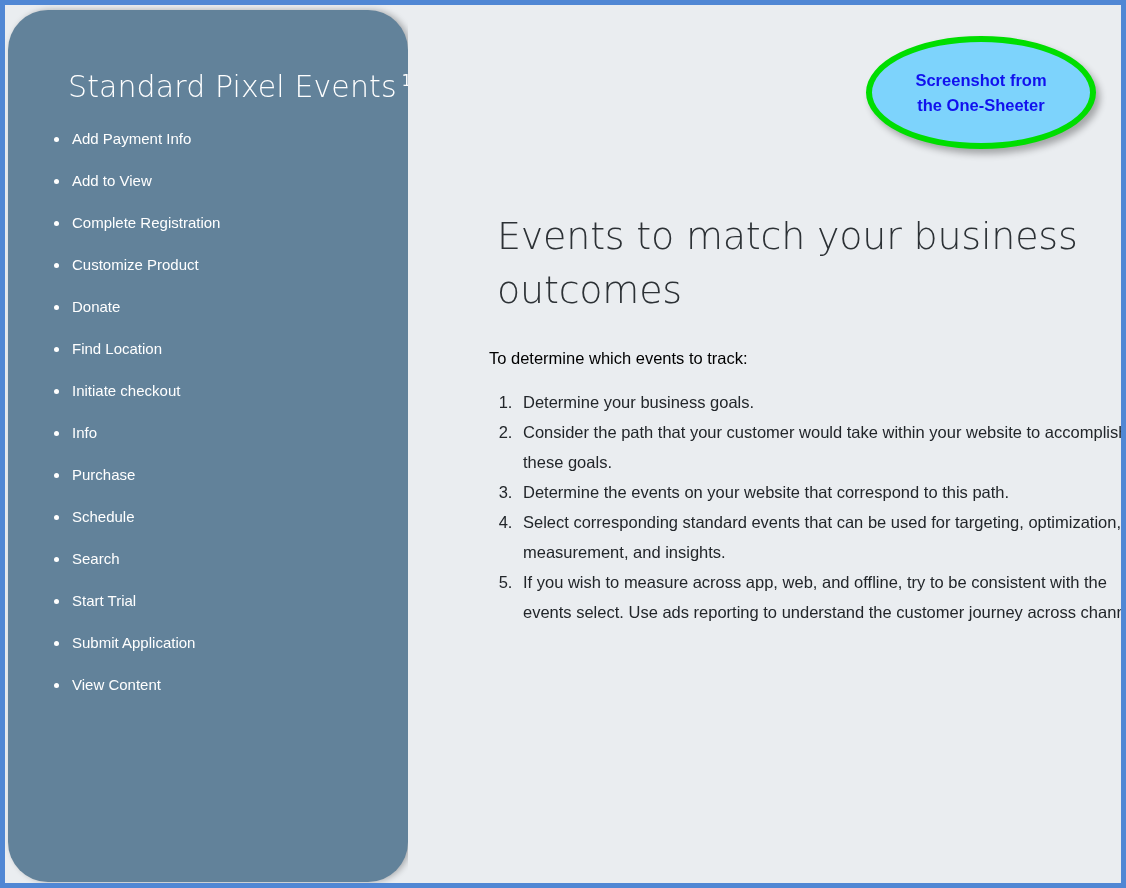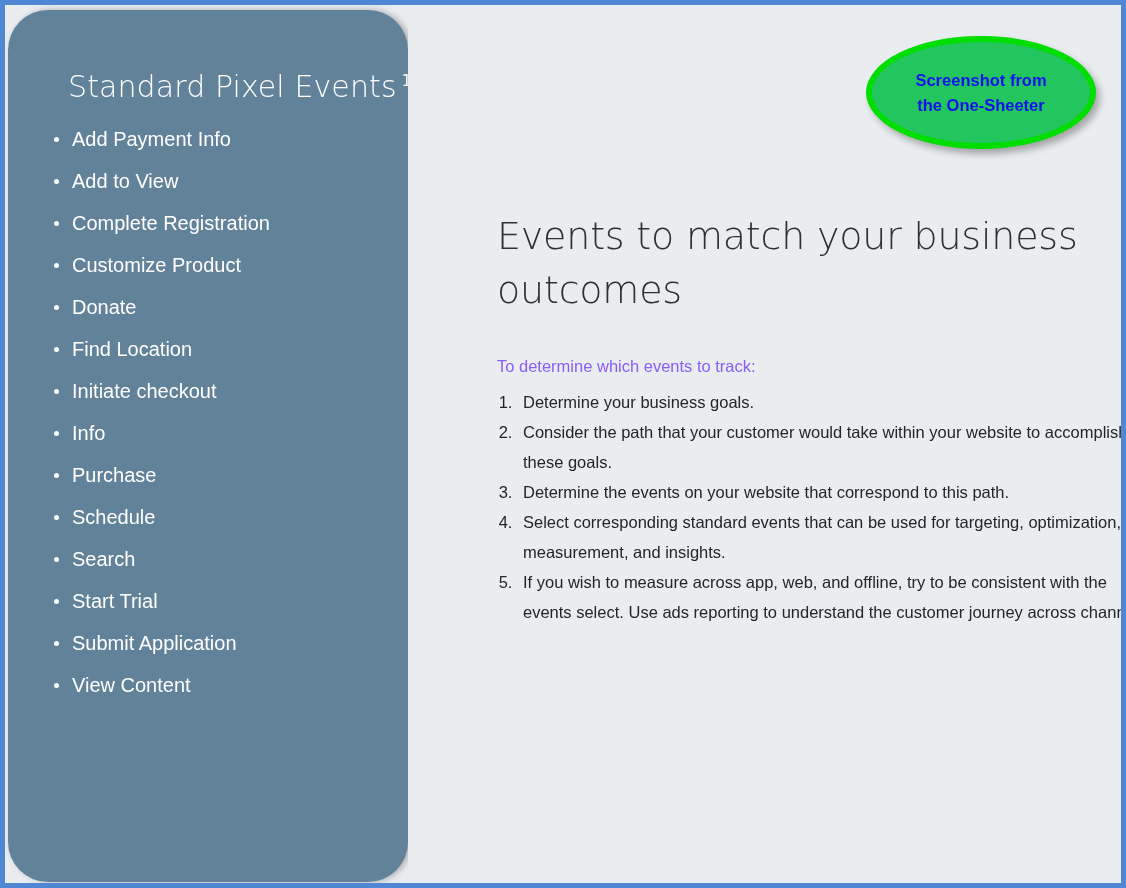--- a/index.html
+++ b/index.html
@@ -64,21 +64,21 @@
     top: 108px;
     margin: 0;
     padding: 0;
     list-style: none;
     width: 340px;
   }
   #event-list li {
     position: relative;
     color: #ffffff;
     font-family: "Liberation Sans", sans-serif;
-    font-size: 20px;
+    font-size: 15px;
     line-height: 42px;
     height: 42px;
     padding-left: 24px;
     white-space: nowrap;
   }
   #event-list li::before {
     content: "";
     position: absolute;
     left: 6px;
     top: 19px;
@@ -110,22 +110,22 @@
     font-weight: 300;
     font-size: 38px;
     line-height: 54px;
     letter-spacing: -0.2px;
   }
 
   #intro-text {
     position: absolute;
     left: 81px;
     top: 342px;
-    margin: 8px;
-    color: #8b5cf6;
+    margin: 0;
+    color: #000000;
     font-family: "Liberation Sans", sans-serif;
     font-size: 16.5px;
     line-height: 22px;
   }
 
   #steps-list {
     position: absolute;
     left: 81px;
     top: 382px;
     width: 640px;
@@ -143,21 +143,21 @@
   }
 
   
   #callout {
     position: absolute;
     left: 861px;
     top: 31px;
     width: 230px;
     height: 113px;
     border-radius: 50%;
-    background: #22c55e;
+    background: #7dd3fc;
     border: 6px solid #00de00;
     box-sizing: border-box;
     box-shadow: 4px 5px 7px rgba(0,0,0,0.30);
     display: flex;
     align-items: center;
     justify-content: center;
   }
   #callout-text {
     color: #1111ee;
     font-family: "Liberation Sans", sans-serif;

